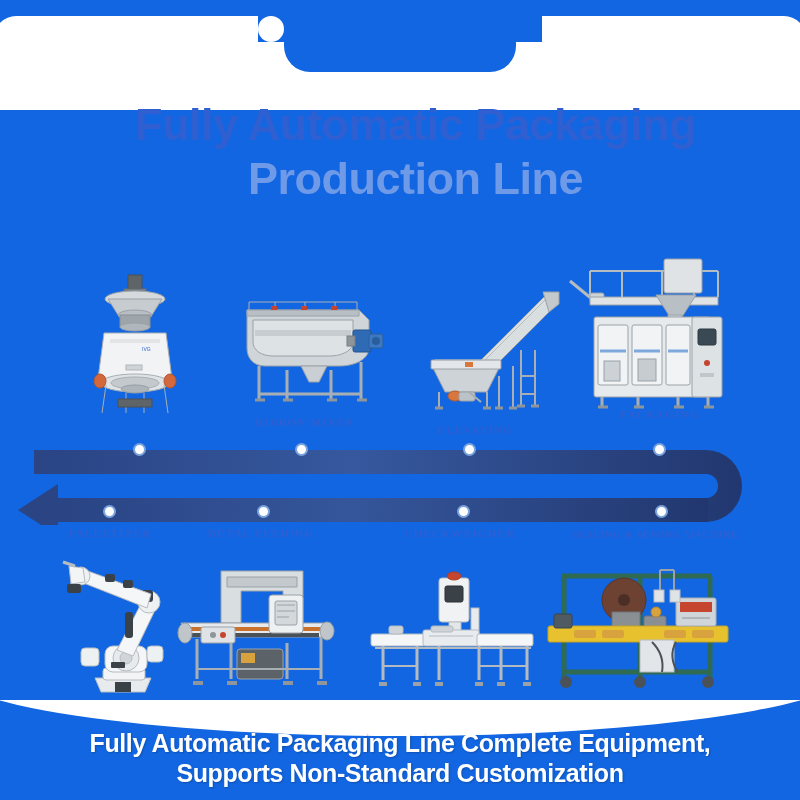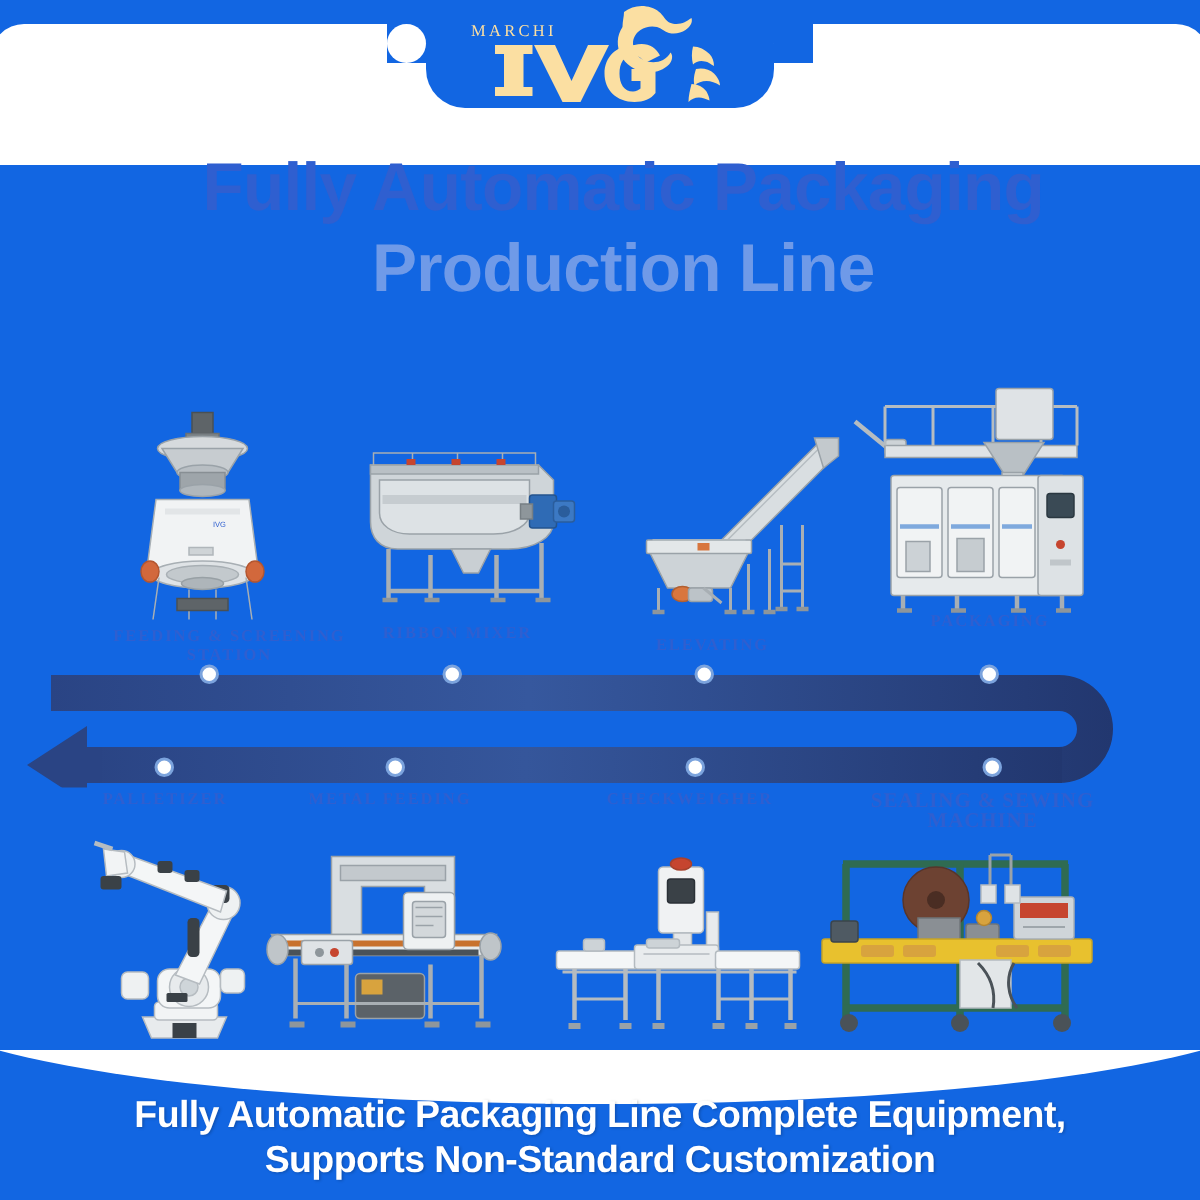--- a/index.html
+++ b/index.html
@@ -109,21 +109,21 @@
     text-align: center;
     color: #2f5fd0;
     font-family: "Liberation Serif", serif;
     font-size: 11px;
     font-weight: bold;
     letter-spacing: 1.3px;
     line-height: 13px;
     white-space: pre-line;
   }
   .label-sm {
-    font-size: 14px;
+    font-size: 10px;
     letter-spacing: 0.6px;
   }
 
   
   .flow {
     position: absolute;
     top: 440px; left: 0;
     width: 800px; height: 85px;
   }
   .flow svg { display: block; }
@@ -171,41 +171,20 @@
 <div id="page">
 
   <div class="header-band">
     <div class="header-white"></div>
     <div class="header-tab">
       <div class="tab-notch-l"></div>
       <div class="tab-notch-r"></div>
     </div>
   </div>
 
-  <div class="logo">
-    <svg class="logo-mark" viewBox="0 0 232 66" xmlns="http://www.w3.org/2000/svg">
-
-      <g fill="#fbdfa2">
-        <path d="M132 6c5-4 12-5 18-3 4 1 7 4 9 7 2 3 5 4 8 4 4 0 7-2 10-4 1 3-1 6-4 8-3 2-7 3-11 2-3-1-5-3-8-4-4-1-8 0-11 2-3 2-5 5-5 9 0 5 3 9 7 11 4 2 9 2 13 0 2-1 4-3 5-5 2 2 1 6-1 8-4 4-10 6-16 5-7-1-13-5-16-11-3-6-3-13 1-19 0-4 1-7 1-10z"></path>
-        <path d="M178 29c4 0 8 2 11 5 2 2 3 5 3 8-2-1-4-3-6-3-3-1-6 0-8 2-1-4-1-8 0-12z"></path>
-        <path d="M180 44c4-1 9 0 12 3 2 2 4 5 4 8-3-2-6-3-9-3-3 0-6 1-8 3-1-4 0-8 1-11z"></path>
-        <path d="M177 54c4 0 8 2 10 5 1 2 2 4 2 6-2-1-5-2-7-2-3 0-5 1-7 3 0-4 1-8 2-12z"></path>
-
-        <rect x="52" y="28" width="13" height="34" rx="1"></rect>
-        <rect x="46" y="28" width="25" height="6"></rect>
-        <rect x="46" y="56" width="25" height="6"></rect>
-
-        <path d="M72 28h14l11 24 11-24h14l-19 38h-12z"></path>
-
-        <path d="M139 28c-12 0-20 8-20 19s8 19 20 19c6 0 11-2 14-6V44h-16v8h6v5c-1 1-3 2-5 2-6 0-9-5-9-12s3-12 9-12c4 0 6 2 8 5l10-5c-3-6-9-9-17-7z"></path>
-      </g>
-
-      <text x="30" y="22" fill="#fbdfa2" font-family="Liberation Serif, serif" font-size="11" letter-spacing="2.2">MARCHI</text>
-    </svg>
-  </div>
 
   <div class="title-wrap">
     <div class="title-line1">Fully Automatic Packaging</div>
     <div class="title-line2">Production Line</div>
   </div>
 
   <div class="machines-top">
 
     <div class="machine" style="left:60px;">
       <svg width="110" height="150" viewBox="0 0 110 150">
@@ -320,22 +299,20 @@
           <circle cx="139" cy="108" r="3" fill="#c6452f" stroke="none"></circle>
           <rect x="132" y="118" width="14" height="4" fill="#c0c6ca" stroke="none"></rect>
 
           <path d="M34 142v10M70 142v10M110 142v10M140 142v10" stroke="#a8afb4" stroke-width="3" fill="none"></path>
           <path d="M30 152h10M66 152h10M106 152h10M136 152h10" stroke="#8e969b" stroke-width="3" fill="none"></path>
         </g>
       </svg>
     </div>
   </div>
 
-  <div class="label" style="left:68px; top:418px; width:170px;">FEEDING &amp; SCREENING
-STATION</div>
   <div class="label" style="left:225px; top:416px; width:160px;">RIBBON MIXER</div>
   <div class="label" style="left:415px; top:424px; width:120px;">ELEVATING</div>
   <div class="label" style="left:595px; top:408px; width:130px;">PACKAGING</div>
 
   <div class="flow">
     <svg width="800" height="85" viewBox="0 0 800 85" xmlns="http://www.w3.org/2000/svg">
       <defs>
         <linearGradient id="gTop" x1="0" y1="0" x2="1" y2="0">
           <stop offset="0%" stop-color="#2a4484"></stop>
           <stop offset="45%" stop-color="#36589e"></stop>

